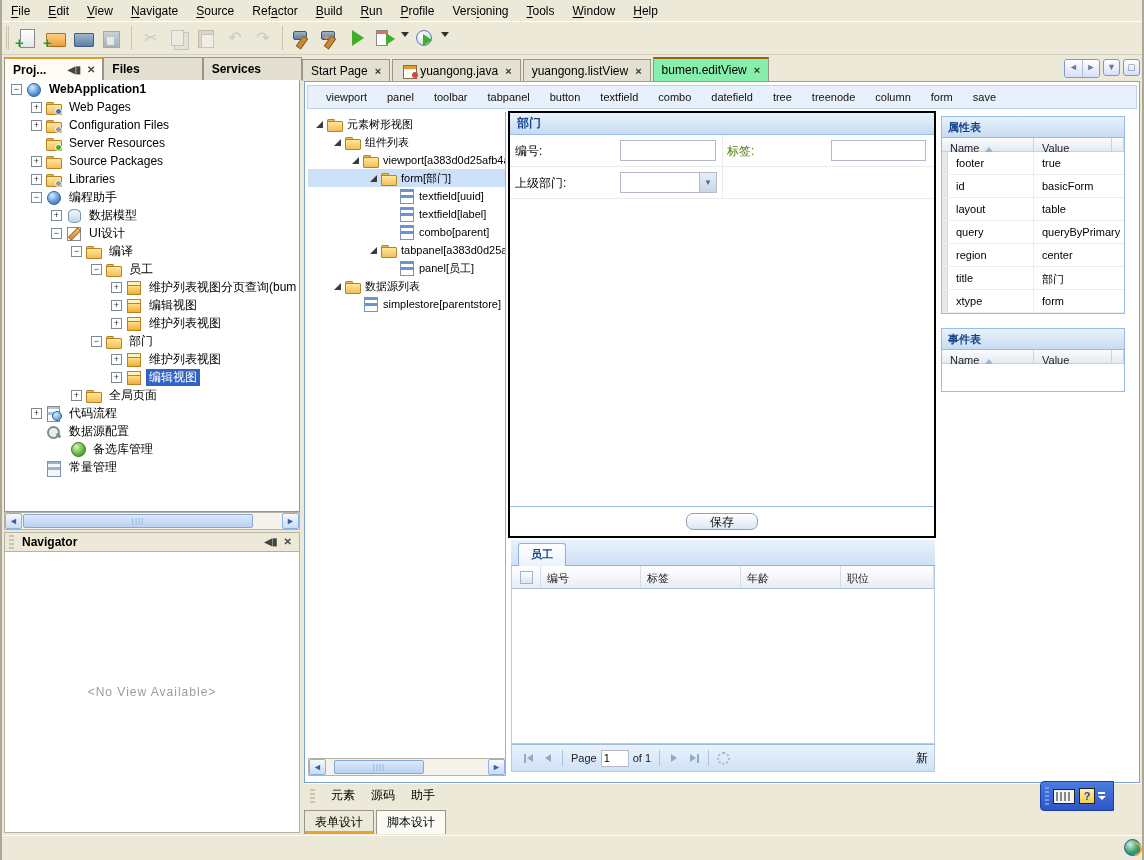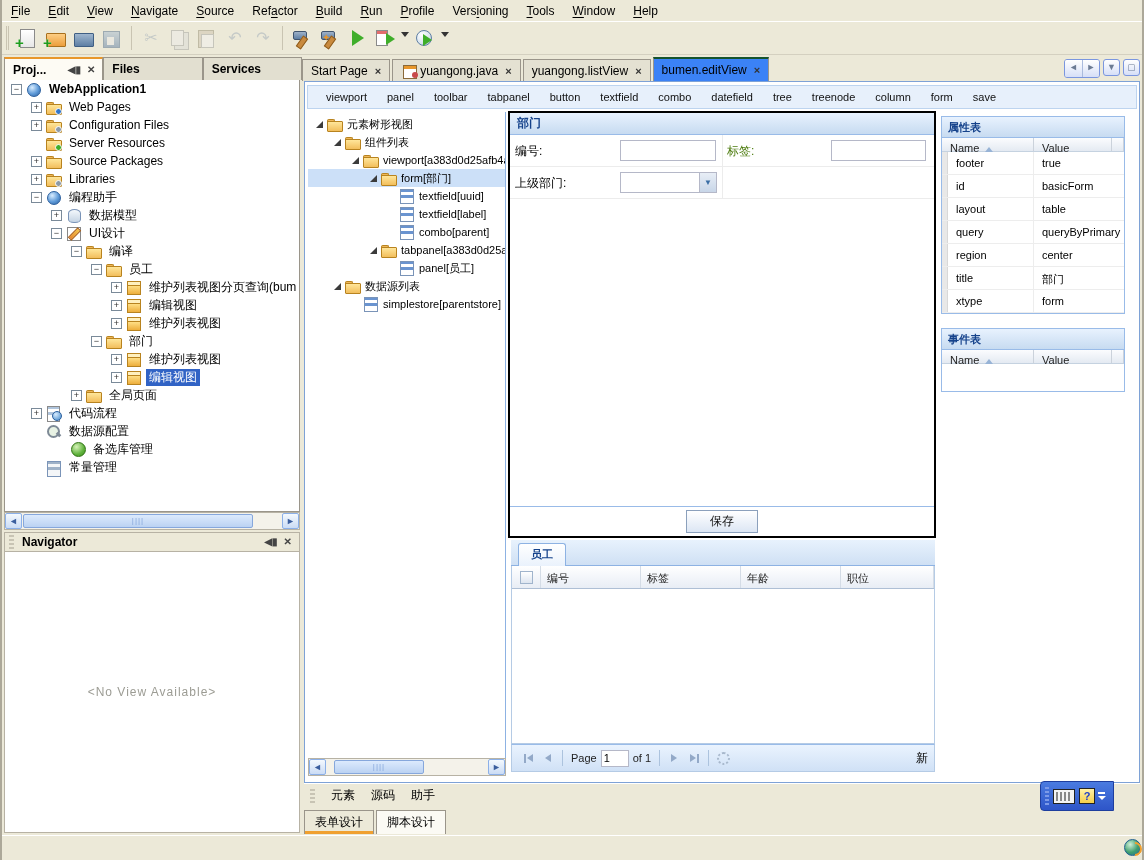--- a/index.html
+++ b/index.html
@@ -139,21 +139,21 @@
   #nav-header { left:2px; top:532px; width:296px; height:20px; background:#ECE9D8;
       border:1px solid #B7B2A4; display:flex; align-items:center; font-size:12px; font-weight:bold; padding:0 4px; }
   #nav-header .grow { flex:1; }
   #nav-body { left:2px; top:552px; width:296px; height:281px; background:#fff; border:1px solid #B7B2A4; border-top:none; }
   #nav-empty { position:absolute; top:133px; width:100%; text-align:center; color:#9C9C94; font-size:12px; letter-spacing:1px; }
 
   
   #editor-tabs { left:300px; top:57px; width:842px; height:24px; display:flex; align-items:flex-end; }
   .etab { display:flex; align-items:center; height:22px; padding:0 8px; font-size:12px;
       background:#E4E1D2; border:1px solid #9A958A; border-bottom:none; margin-right:2px; white-space:nowrap; }
-  .etab.active { background:#3b82f6; border-top:2px solid #14532d; height:24px; }
+  .etab.active { background:#86efac; border-top:2px solid #a16207; height:24px; }
   .etab .close-x { margin-left:7px; font-size:11px; color:#333; font-weight:bold; }
   #etab-controls { position:absolute; right:4px; top:2px; display:flex; gap:3px; }
   .ctl-btn { width:17px; height:17px; background:linear-gradient(#FFFFFF,#D6DFF7); border:1px solid #7A96DF;
       border-radius:3px; text-align:center; font-size:9px; line-height:15px; color:#6B7B94; }
   .ctl-group { display:flex; border:1px solid #7A96DF; border-radius:3px; overflow:hidden; }
   .ctl-group .ctl-btn { border:none; border-radius:0; }
   .ctl-group .ctl-btn + .ctl-btn { border-left:1px solid #AABBDD; }
 
   
   #editor-area { left:302px; top:81px; width:836px; height:702px; background:#fff; border:1px solid #7EA2D6; }
@@ -181,21 +181,21 @@
   .ftext2 { position:absolute; left:321px; top:5px; width:95px; height:21px; border:1px solid #B5B8C8;
       background:#fff; font-size:12px; padding:0 3px; }
   .flabel2 { position:absolute; left:217px; top:8px; font-size:12px; color:#4d7c0f; }
   .fcombo { position:absolute; left:110px; top:5px; width:97px; height:21px; border:1px solid #B5B8C8;
       background:#fff; }
   .fcombo .arrowbtn { position:absolute; right:0; top:0; bottom:0; width:17px;
       background:linear-gradient(#E8EEF6,#C8D6E8); border-left:1px solid #B5B8C8; text-align:center;
       font-size:8px; line-height:19px; color:#3A6EA5; }
   #form-footer { position:absolute; left:0; right:0; bottom:0; height:30px; border-top:1px solid #99BBE8;
       background:#fff; display:flex; align-items:center; justify-content:center; }
-  #save-btn { min-width:72px; height:23px; border:1px solid #8BA0BC; border-radius:0;
+  #save-btn { min-width:72px; height:17px; border:1px solid #8BA0BC; border-radius:7px;
       background:linear-gradient(#FFFFFF,#DCE6F4); font-size:12px; color:#111; padding:0 16px;
       font-family:"Liberation Sans",sans-serif; }
 
   
   #grid-tabstrip { position:absolute; left:206px; top:458px; width:424px; height:26px;
       background:linear-gradient(#E8F2FD,#CFE0F4); border-bottom:1px solid #8DB2E3; }
   #grid-tab { position:absolute; left:7px; top:3px; height:23px; padding:0 12px;
       background:linear-gradient(#FFFFFF,#EAF2FC); border:1px solid #8DB2E3; border-bottom:none;
       border-radius:3px 3px 0 0; font-size:11px; font-weight:bold; color:#15428B; line-height:21px; }
   #grid { position:absolute; left:206px; top:484px; width:424px; height:178px; background:#fff;
@@ -430,21 +430,21 @@
       <div class="trow" style="padding-left: 66px;">
         <span class="expander">+</span>
         <span class="ti ti-folder"></span>
         <span class="lbl">全局页面</span>
       </div>
       <div class="trow" style="padding-left: 26px;">
         <span class="expander">+</span>
         <span class="ti ti-flow"></span>
         <span class="lbl">代码流程</span>
       </div>
-      <div class="trow" style="padding-left: 26px;">
+      <div class="trow" style="padding-left: 26px; align-items: flex-end;">
         <span class="expander none"></span>
         <span class="ti ti-mag"></span>
         <span class="lbl">数据源配置</span>
       </div>
       <div class="trow" style="padding-left: 26px; margin-left: 24px;">
         <span class="expander none"></span>
         <span class="ti ti-green"></span>
         <span class="lbl">备选库管理</span>
       </div>
       <div class="trow" style="padding-left: 26px; align-items: flex-end;">

